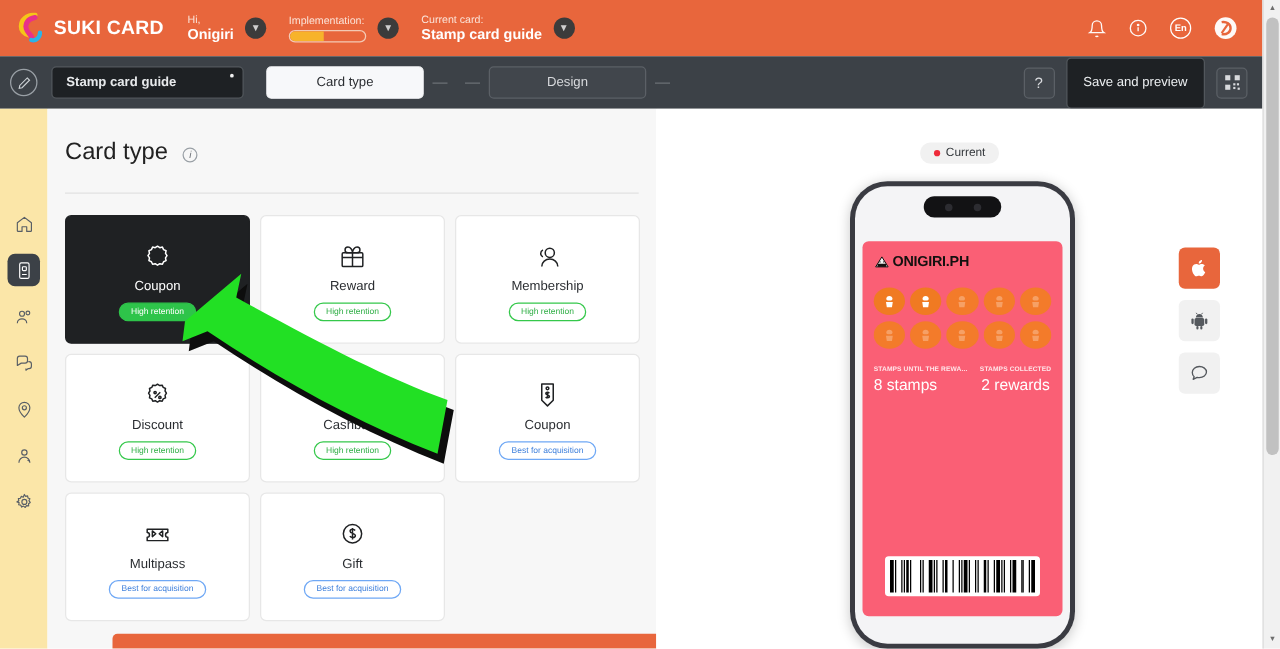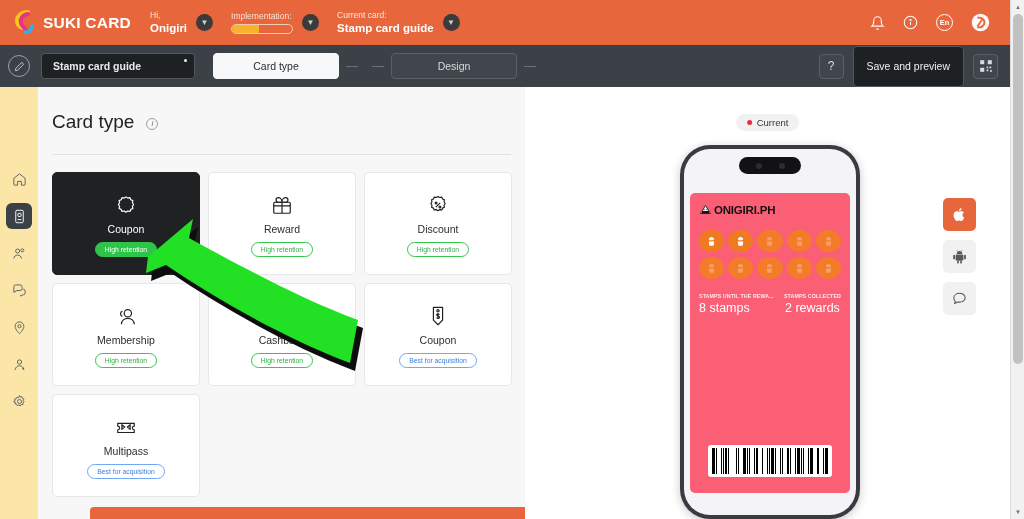--- a/index.html
+++ b/index.html
@@ -410,43 +410,43 @@
                 <path d="M3 13h18M12 9v12"></path>
                 <path d="M12 9C12 6 10 4 8 4a2.2 2.2 0 0 0 0 5h4zM12 9c0-3 2-5 4-5a2.2 2.2 0 0 1 0 5h-4z"></path>
               </svg>
             </div>
             <div class="ctype-label">Reward</div>
             <div class="badge">High retention</div>
           </div>
           <div class="ctype">
             <div class="ctype-icon">
               <svg width="22" height="22" viewBox="0 0 24 24" fill="none" stroke="currentColor" stroke-width="1.3" stroke-linejoin="round">
+                <circle cx="14" cy="9" r="4"></circle>
+                <path d="M7 21c0-4 3.3-6.5 7-6.5s7 2.5 7 6.5"></path>
+                <path d="M8 6.5a3.3 3.3 0 0 0 0 6"></path>
+              </svg>
+            </div>
+            <div class="ctype-label">Membership</div>
+            <div class="badge">High retention</div>
+          </div>
+          <div class="ctype">
+            <div class="ctype-icon">
+              <svg width="22" height="22" viewBox="0 0 24 24" fill="none" stroke="currentColor" stroke-width="1.3" stroke-linejoin="round">
                 <path d="M12 2.6l1.9 1.2 2.2-.4.9 2 2 .9-.4 2.2 1.2 1.9-1.2 1.9.4 2.2-2 .9-.9 2-2.2-.4-1.9 1.2-1.9-1.2-2.2.4-.9-2-2-.9.4-2.2L4.2 10.4l1.2-1.9-.4-2.2 2-.9.9-2 2.2.4z"></path>
                 <path d="M9.6 14.4l4.8-4.8"></path>
                 <circle cx="9.9" cy="9.9" r="1"></circle>
                 <circle cx="14.1" cy="14.1" r="1"></circle>
               </svg>
             </div>
             <div class="ctype-label">Discount</div>
             <div class="badge">High retention</div>
           </div>
           <div class="ctype">
             <div class="ctype-icon">
               <svg width="22" height="22" viewBox="0 0 24 24" fill="none" stroke="currentColor" stroke-width="1.3" stroke-linejoin="round">
-                <circle cx="14" cy="9" r="4"></circle>
-                <path d="M7 21c0-4 3.3-6.5 7-6.5s7 2.5 7 6.5"></path>
-                <path d="M8 6.5a3.3 3.3 0 0 0 0 6"></path>
-              </svg>
-            </div>
-            <div class="ctype-label">Membership</div>
-            <div class="badge">High retention</div>
-          </div>
-          <div class="ctype">
-            <div class="ctype-icon">
-              <svg width="22" height="22" viewBox="0 0 24 24" fill="none" stroke="currentColor" stroke-width="1.3" stroke-linejoin="round">
                 <circle cx="12" cy="12" r="7"></circle>
                 <path d="M12 8v8M14 9.6c-.5-.7-1.4-1-2.2-1-1.1 0-1.9.6-1.9 1.5 0 2.2 4.2 1.2 4.2 3.4 0 1-.9 1.6-2 1.6-1 0-1.9-.4-2.3-1.1"></path>
                 <path d="M19 5.5A8 8 0 0 0 5 7"></path>
               </svg>
             </div>
             <div class="ctype-label">Cashback</div>
             <div class="badge">High retention</div>
           </div>
           <div class="ctype">
             <div class="ctype-icon">
@@ -460,20 +460,30 @@
             <div class="badge acq">Best for acquisition</div>
           </div>
           <div class="ctype">
             <div class="ctype-icon">
               <svg width="22" height="22" viewBox="0 0 24 24" fill="none" stroke="currentColor" stroke-width="1.3" stroke-linejoin="round">
                 <path d="M3 8h18v3a2 2 0 0 0 0 4v3H3v-3a2 2 0 0 0 0-4z"></path>
                 <path d="M7.5 9.5l3 2.5-3 2.5zM16.5 9.5l-3 2.5 3 2.5z"></path>
               </svg>
             </div>
             <div class="ctype-label">Multipass</div>
+            <div class="badge acq">Best for acquisition</div>
+          </div>
+          <div class="ctype">
+            <div class="ctype-icon">
+              <svg width="22" height="22" viewBox="0 0 24 24" fill="none" stroke="currentColor" stroke-width="1.3" stroke-linejoin="round">
+                <circle cx="12" cy="12" r="8"></circle>
+                <path d="M12 7v10M14.3 9.2c-.5-.7-1.4-1.1-2.3-1.1-1.2 0-2.1.7-2.1 1.7 0 2.4 4.6 1.3 4.6 3.7 0 1.1-1 1.8-2.2 1.8-1.1 0-2.1-.4-2.6-1.2"></path>
+              </svg>
+            </div>
+            <div class="ctype-label">Gift</div>
             <div class="badge acq">Best for acquisition</div>
           </div>
         </div>
     </div>
     <div class="bottom-cta"></div>
   </div>
 
   <div class="arrow-layer">
     <svg width="487" height="432" viewBox="0 0 487 432">
       <path d="M110 170 L155 132 L151 151 C215 186 268 214 320 233 L312 276 C245 250 183 215 128 178 L108 186 Z" fill="#0d0d0d" transform="translate(5,8)"></path>

